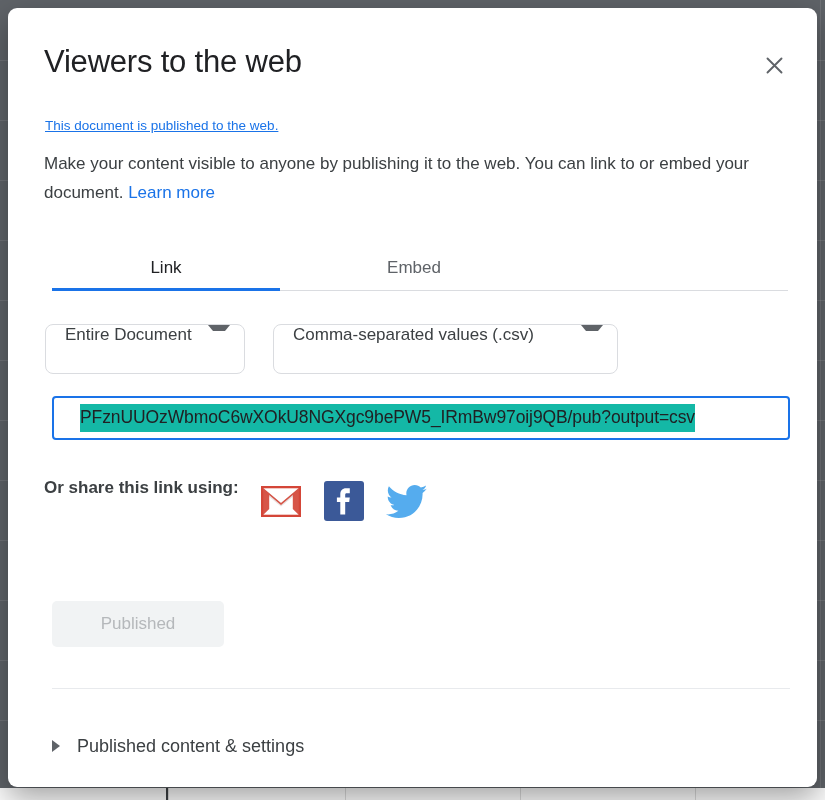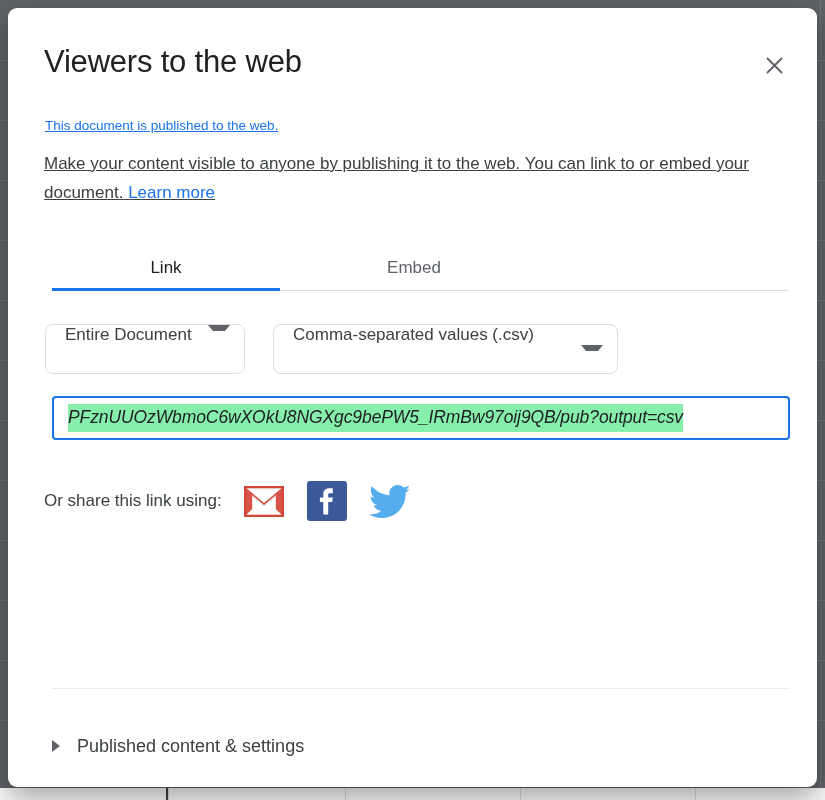--- a/index.html
+++ b/index.html
@@ -109,21 +109,20 @@
   }
 
   .description {
     position: absolute;
     left: 36px;
     top: 141px;
     width: 726px;
     font-size: 17px;
     line-height: 29px;
     color: #3c4043;
-    text-decoration: underline;
   }
   .description a,
   .inline-link {
     color: #1a73e8;
     text-decoration: none;
     cursor: pointer;
   }
 
   
   .tabs {
@@ -172,21 +171,21 @@
     border-radius: 8px;
     background: #fff;
     display: flex;
     padding: 0 14px 0 19px;
     font-size: 17px;
     color: #3c4043;
     cursor: pointer;
     white-space: nowrap;
   }
   #select-scope  { left: 37px;  top: 316px; width: 200px; }
-  #select-format { left: 265px; top: 316px; width: 345px; flex-direction: column; }
+  #select-format { left: 265px; top: 316px; width: 345px; }
   .caret {
     margin-left: auto;
     padding-left: 12px;
     width: 0; height: 0;
     border-left: 5px solid transparent;
     border-right: 5px solid transparent;
     border-top: 6px solid #5f6368;
   }
 
   
@@ -202,36 +201,35 @@
     background: #fff;
     display: flex;
     align-items: center;
     overflow: hidden;
     cursor: text;
   }
   #url-text {
     display: inline-block;
     font-size: 17.5px;
     color: #202124;
-    background: #86efac;
+    background: #14b8a6;
     white-space: nowrap;
     padding: 3px 0 4px 0;
-    margin-left: 14px;
+    margin-left: 26px;
     letter-spacing: -0.1px;
-    font-style: italic;
   }
 
   
   .share-row {
     position: absolute;
     left: 36px;
     top: 470px;
     height: 46px;
     display: flex;
-    align-items: center;
+    font-weight: bold;
   }
   .share-label {
     font-size: 17px;
     color: #3c4043;
     margin-right: 19px;
     white-space: nowrap;
   }
   .share-icon {
     width: 46px;
     height: 46px;
@@ -394,20 +392,21 @@
     <span class="share-icon">
       <span>
         <svg width="42" height="35" viewBox="0 0 42 35" aria-hidden="true">
           <path d="M41.2 4.8 c-1.5 0.7 -3.1 1.1 -4.8 1.3 1.7 -1 3.1 -2.7 3.7 -4.6 -1.6 1 -3.4 1.7 -5.3 2.1 C33.3 1.9 31.1 0.9 28.7 0.9 c-4.7 0 -8.4 3.8 -8.4 8.4 0 0.7 0.1 1.3 0.2 1.9 C13.4 10.9 7.1 7.5 2.9 2.3 2.2 3.6 1.8 5 1.8 6.6 c0 2.9 1.5 5.5 3.7 7 -1.4 0 -2.7 -0.4 -3.8 -1 v0.1 c0 4.1 2.9 7.5 6.7 8.2 -0.7 0.2 -1.4 0.3 -2.2 0.3 -0.5 0 -1.1 -0.1 -1.6 -0.2 1.1 3.3 4.2 5.8 7.8 5.8 -2.9 2.2 -6.5 3.6 -10.4 3.6 -0.7 0 -1.3 0 -2 -0.1 3.7 2.4 8.1 3.7 12.8 3.7 15.4 0 23.8 -12.7 23.8 -23.8 l0 -1.1 c1.6 -1.2 3 -2.6 4.1 -4.3 z" fill="#55acee"></path>
         </svg>
       </span>
     </span>
   </div>
 
 
+  <button id="published-button">Published</button>
 
   <div class="divider"></div>
 
   <div class="disclosure">
     <span class="disclosure-arrow"></span>
     <span class="disclosure-label">Published content &amp; settings</span>
   </div>
 
 </div>
 

